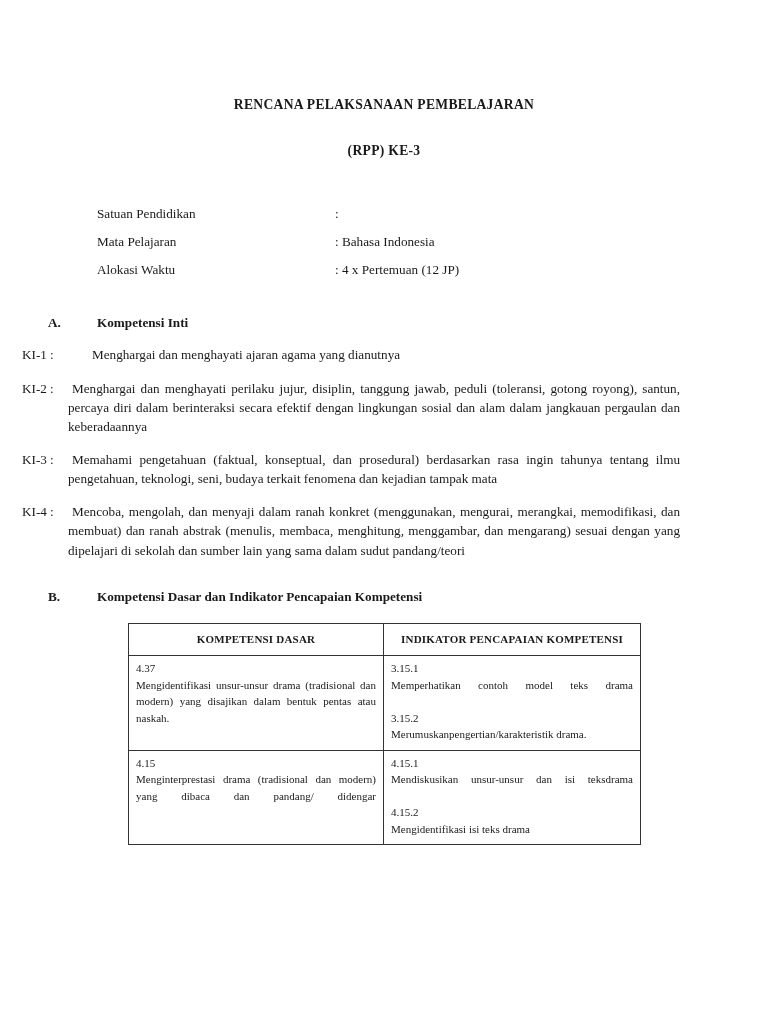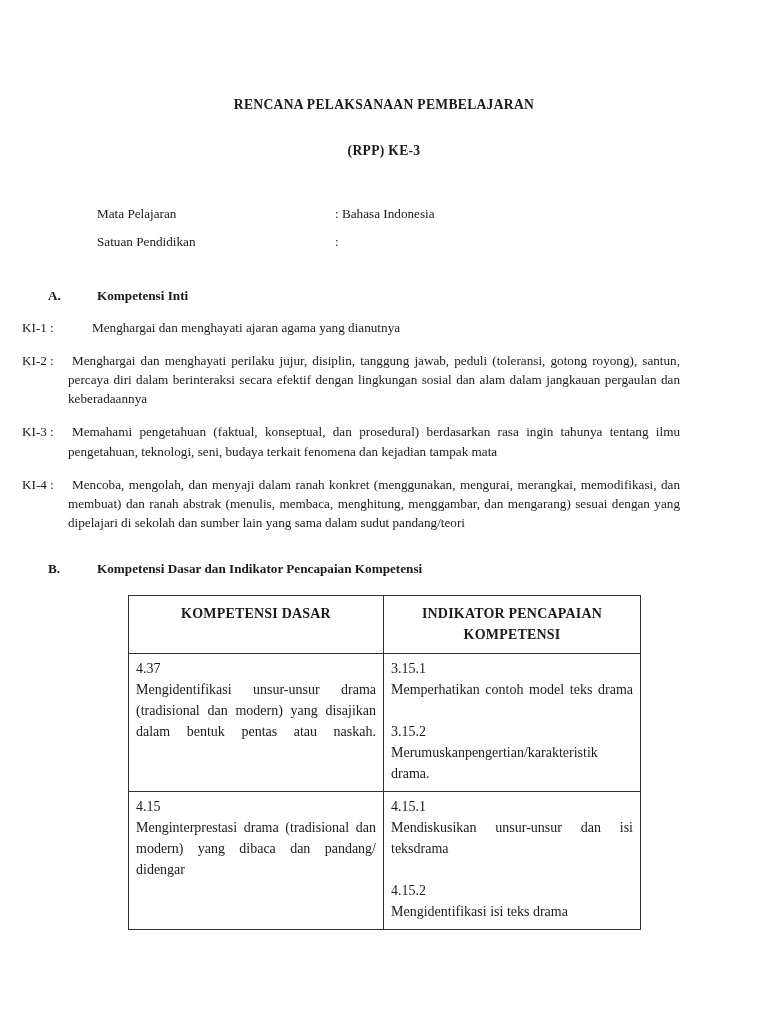--- a/index.html
+++ b/index.html
@@ -95,21 +95,21 @@
     margin-top: 17px;
     margin-left: 128px;
     width: 512px;
     border-collapse: collapse;
     table-layout: fixed;
   }
   .kd-table th,
   .kd-table td {
     border: 1.1px solid #333333;
     vertical-align: top;
-    font-size: 14px;
+    font-size: 11px;
     line-height: 1.5;
   }
   .kd-table th {
     text-align: center;
     font-weight: bold;
     padding: 7px 8px 8px 8px;
     letter-spacing: 0.2px;
   }
   .kd-table td {
     padding: 4px 7px 7px 7px;
@@ -131,26 +131,30 @@
 <body>
 
 <div class="page">
 
   <div class="doc-title title-1">RENCANA PELAKSANAAN PEMBELAJARAN</div>
   <div class="doc-title title-2">(RPP) KE-3</div>
 
   <table class="identity">
     <tbody>
       <tr>
+        <td class="lbl">Satuan Pendidikan</td>
+        <td class="val"><span>:</span> <span></span></td>
+      </tr>
+      <tr>
         <td class="lbl">Mata Pelajaran</td>
         <td class="val"><span>:</span> <span>Bahasa Indonesia</span></td>
       </tr>
       <tr>
-        <td class="lbl">Satuan Pendidikan</td>
-        <td class="val"><span>:</span> <span></span></td>
+        <td class="lbl">Alokasi Waktu</td>
+        <td class="val"><span>:</span> <span>4 x Pertemuan (12 JP)</span></td>
       </tr>
     </tbody>
   </table>
 
   <div class="section-head sec-a">
     <span class="letter">A.</span>
     <span>Kompetensi Inti</span>
   </div>
 
   <div class="ki-list">

